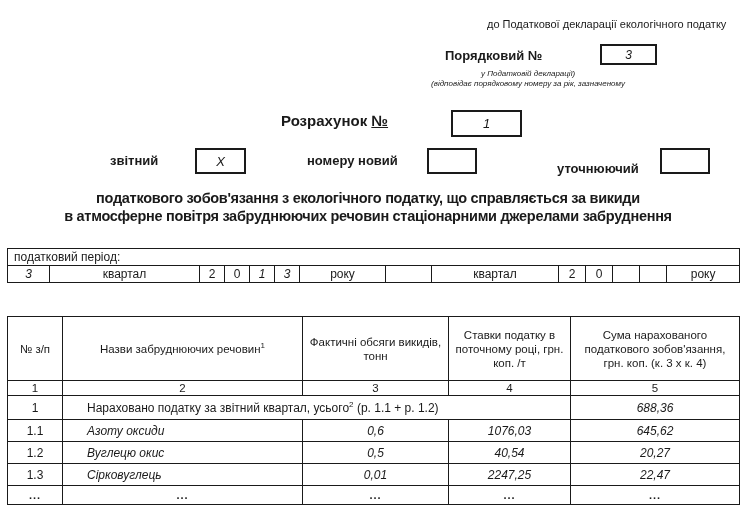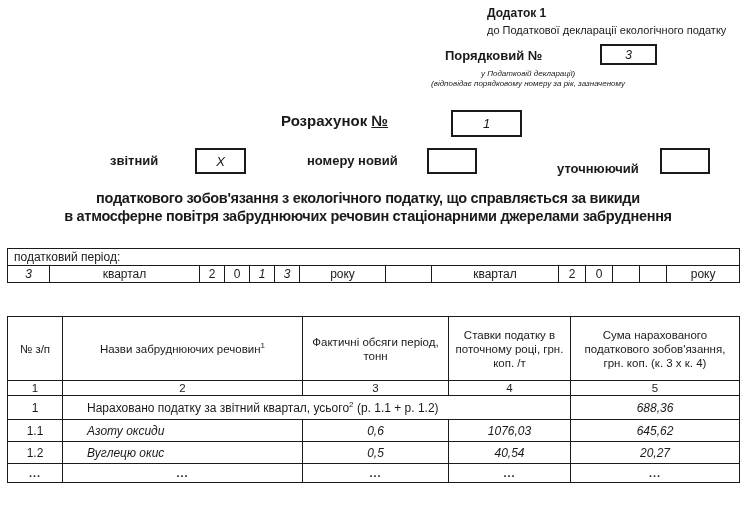--- a/index.html
+++ b/index.html
@@ -13,21 +13,21 @@
     font-family: "Liberation Sans", sans-serif;
     overflow: hidden;
   }
   .abs { position: absolute; }
   .val { font-style: italic; }
   .u { text-decoration: underline; }
 
   
   .appendix { left: 487px; top: 6px; width: 256px; }
   .appendix-title { font-size: 12px; font-weight: bold; }
-  .appendix-subtitle { font-size: 11px; margin-top: 4px; }
+  .appendix-subtitle { font-size: 11px; margin-top: 12px; }
 
   
   .serial-label { left: 445px; top: 48px; font-size: 13px; font-weight: bold; }
   .fieldbox {
     position: absolute;
     border: 2px solid #1a1a1a;
     display: flex; align-items: center; justify-content: center;
     background: #fff;
   }
   .serial-box { left: 600px; top: 44px; width: 57px; height: 21px; font-size: 12px; }
@@ -67,21 +67,20 @@
   .mtable .name-cell { text-align: left; padding-left: 24px; }
   .mtable .dots td { height: 18px; font-weight: bold; letter-spacing: 1px; font-size: 11px; }
   sup { font-size: 8px; vertical-align: super; line-height: 0; }
 </style>
 </head>
 <body>
 
 <div class="page">
 
   <div class="abs appendix">
-    <div class="appendix-title">Додаток 1</div>
     <div class="appendix-subtitle">до Податкової декларації екологічного податку</div>
   </div>
 
   <div class="abs serial-label">Порядковий №</div>
   <div class="fieldbox serial-box">
     <span class="val">3</span>
   </div>
   <div class="abs serial-note">
     <div>у Податковій декларації)</div>
     <div>(відповідає порядковому номеру за рік, зазначеному</div>
@@ -156,21 +155,21 @@
       <col style="width:55px">
         <col style="width:240px">
         <col style="width:146px">
         <col style="width:122px">
         <col style="width:169px">
     </colgroup>
     <tbody>
         <tr class="hrow">
       <td>№ з/п</td>
       <td><span>Назви забруднюючих речовин</span><sup>1</sup></td>
-      <td>Фактичні обсяги період, тонн</td>
+      <td>Фактичні обсяги викидів, тонн</td>
       <td>Ставки податку в поточному році, грн. коп. /т</td>
       <td>Сума нарахованого податкового зобов'язання, грн. коп. (к. 3 х к. 4)</td>
     </tr>
     <tr class="nrow">
       <td>1</td>
       <td>2</td>
       <td>3</td>
       <td>4</td>
       <td>5</td>
     </tr>
@@ -186,20 +185,27 @@
       <td class="val">1076,03</td>
       <td class="val">645,62</td>
     </tr>
     <tr class="drow">
       <td>1.2</td>
       <td class="name-cell val">Вуглецю окис</td>
       <td class="val">0,5</td>
       <td class="val">40,54</td>
       <td class="val">20,27</td>
     </tr>
+    <tr class="drow">
+      <td>1.3</td>
+      <td class="name-cell val">Сірковуглець</td>
+      <td class="val">0,01</td>
+      <td class="val">2247,25</td>
+      <td class="val">22,47</td>
+    </tr>
     <tr class="dots">
       <td>...</td>
       <td>...</td>
       <td>...</td>
       <td>...</td>
       <td>...</td>
     </tr>
   </tbody>
     </table>
 

